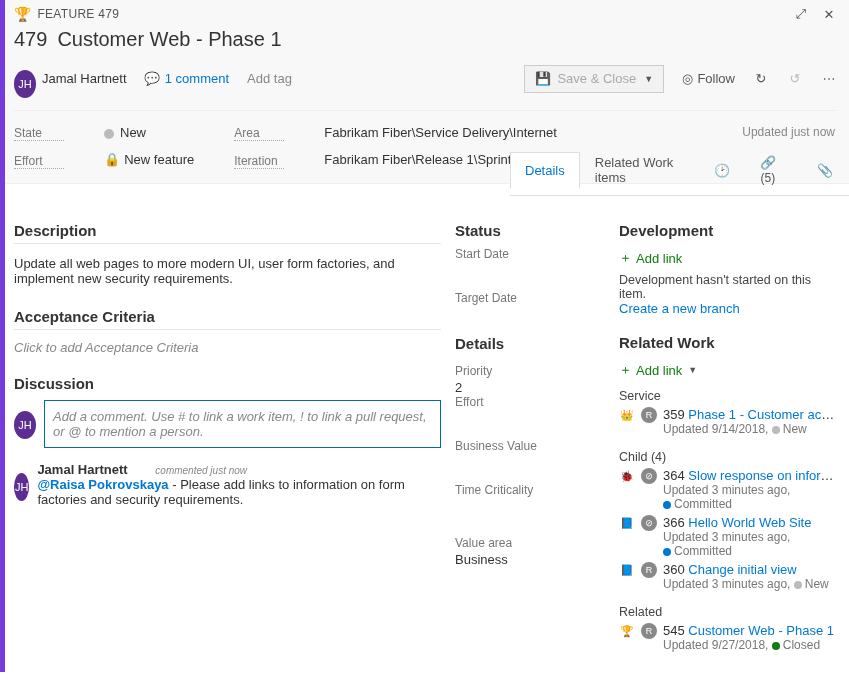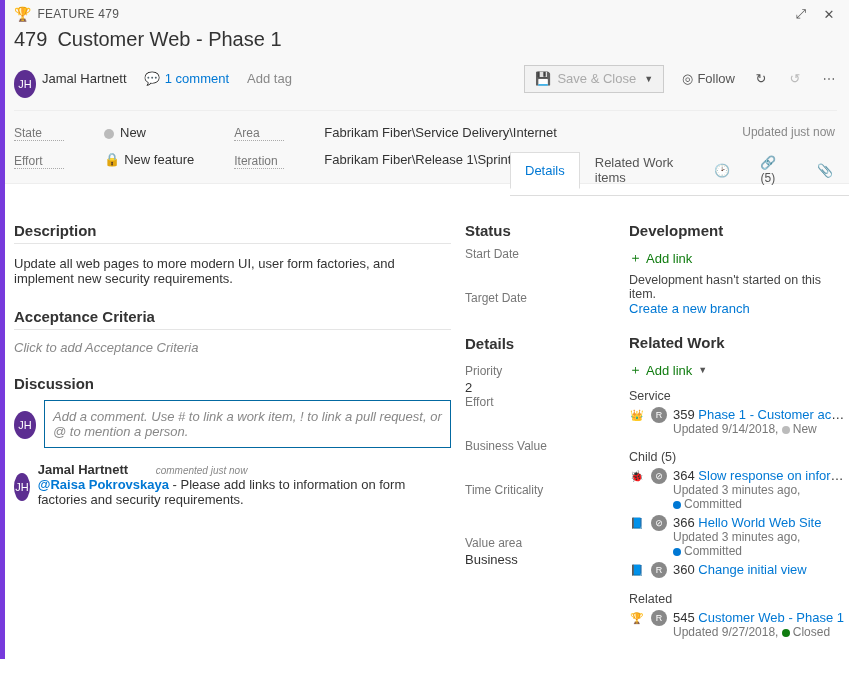--- a/index.html
+++ b/index.html
@@ -31,21 +31,21 @@
   .meta-val { color:#333;}
   .dot-new { width:10px; height:10px; border-radius:50%; background:#bbb; display:inline-block; margin-right:6px; vertical-align:middle;}
   .lock { color:#888; margin-right:4px;}
   .updated { margin-left:auto; color:#888; font-size:12px;}
 
   .tabs { display:flex; align-items:center; gap:0; border-bottom:1px solid #ddd; padding-left:0; margin-left:510px; margin-top:-40px;}
   .tab { padding:10px 14px; font-size:13px; color:#555; cursor:pointer; border:1px solid transparent; border-bottom:none;}
   .tab.active { color:#0078d4; border:1px solid #ddd; border-bottom:1px solid #fff; background:#fff; margin-bottom:-1px;}
   .tab .sm { font-size:12px;}
 
-  .body3 { display:flex; padding:12px 0 20px 14px; gap:14px;}
+  .body3 { display:flex; padding:12px 10px 20px 14px; gap:14px;}
   .col-left { flex:1.3;}
   .col-mid { width:150px;}
   .col-right { width:220px;}
 
   h3.sec { font-size:15px; font-weight:600; margin:14px 0 4px 0; padding-bottom:4px; border-bottom:1px solid #e5e5e5;}
   .desc { font-size:13px; color:#333; padding:8px 0;}
   .placeholder { color:#888; font-style:italic; padding:6px 0;}
   .discussion-in { border:1px solid #0369a1; padding:8px; font-style:italic; color:#888; min-height:48px;}
   .comment { display:flex; gap:8px; margin-top:14px;}
   .comment .body { font-size:13px;}
@@ -210,21 +210,21 @@
       <div class="rel-section">Service</div>
       <div class="rel-item">
         <span class="wi-icon wi-epic">👑</span>
         <span class="av-sm">R</span>
         <div class="rel-body">
           <div class="rel-title"><span>359</span> <span class="link">Phase 1 - Customer acce...</span></div>
           <div class="small"><span>Updated 9/14/2018,</span> <span class="state-dot state-new"></span><span>New</span></div>
         </div>
       </div>
 
-      <div class="rel-section" style="margin-top:14px;">Child (5)</div>
+      <div class="rel-section" style="margin-top:14px;">Child (4)</div>
       <div class="rel-item">
         <span class="wi-icon wi-bug">🐞</span>
         <span class="av-sm">⊘</span>
         <div class="rel-body">
           <div class="rel-title"><span>364</span> <span class="link">Slow response on inform...</span></div>
           <div class="small"><span>Updated 3 minutes ago,</span><br><span class="state-dot state-committed"></span><span>Committed</span></div>
         </div>
       </div>
       <div class="rel-item">
         <span class="wi-icon wi-pbi">📘</span>
@@ -232,20 +232,21 @@
         <div class="rel-body">
           <div class="rel-title"><span>366</span> <span class="link">Hello World Web Site</span></div>
           <div class="small"><span>Updated 3 minutes ago,</span><br><span class="state-dot state-committed"></span><span>Committed</span></div>
         </div>
       </div>
       <div class="rel-item">
         <span class="wi-icon wi-pbi">📘</span>
         <span class="av-sm">R</span>
         <div class="rel-body">
           <div class="rel-title"><span>360</span> <span class="link">Change initial view</span></div>
+          <div class="small"><span>Updated 3 minutes ago,</span> <span class="state-dot state-new"></span><span>New</span></div>
         </div>
       </div>
 
       <div class="rel-section" style="margin-top:14px;">Related</div>
       <div class="rel-item">
         <span class="wi-icon wi-feature">🏆</span>
         <span class="av-sm">R</span>
         <div class="rel-body">
           <div class="rel-title"><span>545</span> <span class="link">Customer Web - Phase 1</span></div>
           <div class="small"><span>Updated 9/27/2018,</span> <span class="state-dot state-closed"></span><span>Closed</span></div>

